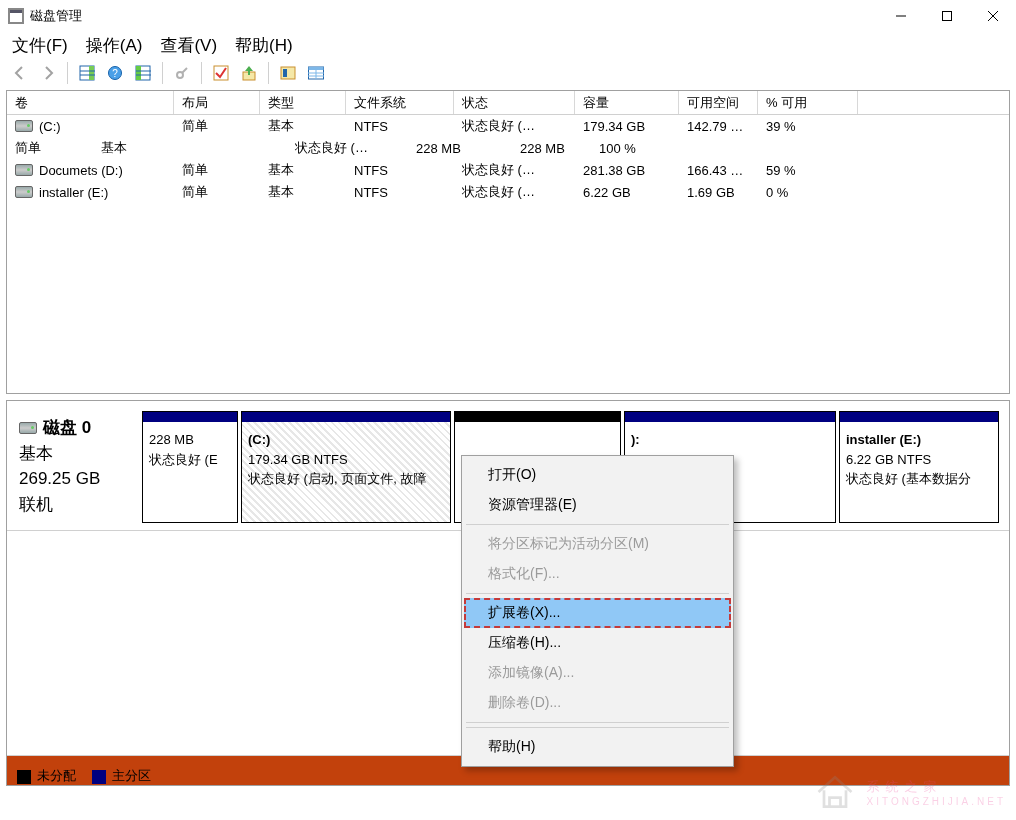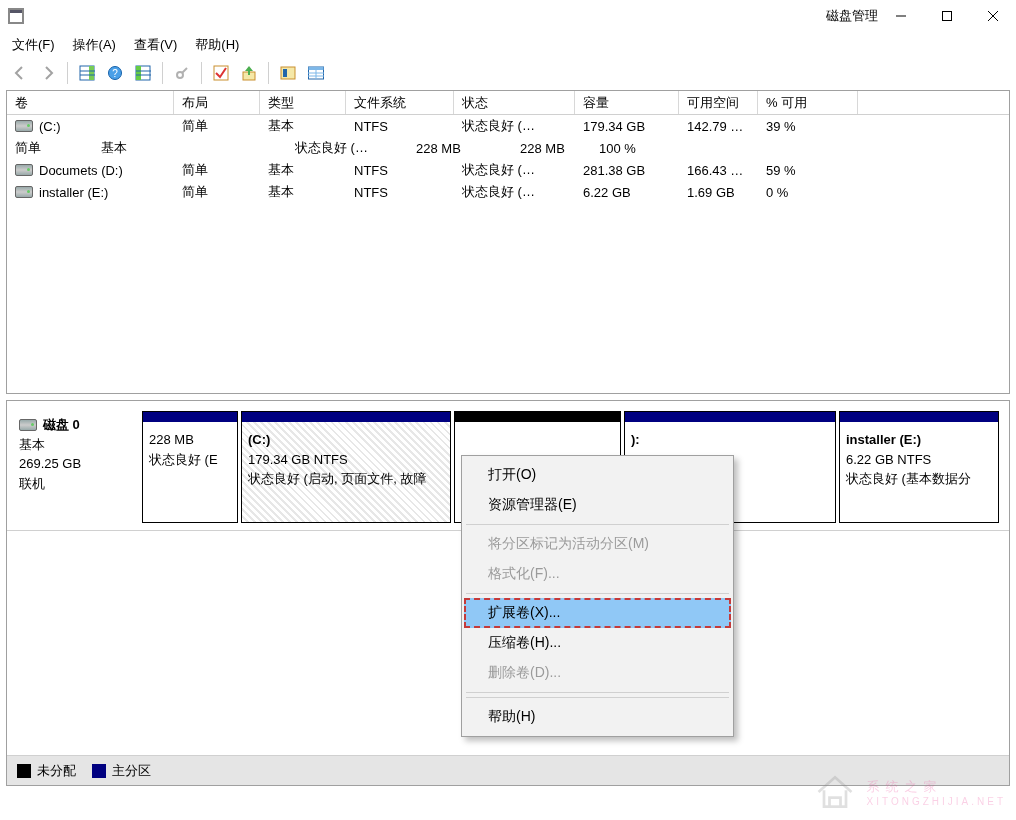--- a/index.html
+++ b/index.html
@@ -3,27 +3,27 @@
 <meta charset="utf-8">
 <style>
 * { box-sizing: border-box; margin: 0; padding: 0; }
 body { font-family: "Microsoft YaHei", "Segoe UI", Tahoma, sans-serif; font-size: 13px; background: #fff; width: 1016px; height: 820px; overflow: hidden; position: relative; }
 
 
 .titlebar { height: 32px; display: flex; align-items: center; padding: 0 0 0 8px; }
 .titlebar .app-icon { width: 16px; height: 16px; margin-right: 6px; display: inline-block; background: #888; position: relative; }
 .titlebar .app-icon::before { content:""; position:absolute; inset:2px; background:#fff; }
 .titlebar .app-icon::after { content:""; position:absolute; left:2px; right:2px; top:2px; height:3px; background:#556; }
-.titlebar .title { flex: 1; font-size: 13px; text-align: right; }
+.titlebar .title { flex: 1; font-size: 13px; }
 .titlebar .win-controls { display:flex; }
 .titlebar .win-btn { width: 46px; height: 30px; display:flex; align-items:center; justify-content:center; color:#222; }
 .titlebar .win-btn svg { width:10px; height:10px; }
 
 
-.menubar { height: 26px; display: flex; align-items: center; padding: 0 12px; gap: 18px; font-size: 13px; }
+.menubar { height: 26px; display: flex; align-items: center; padding: 0 12px; gap: 18px; font-size: 17px; }
 .menubar .menu-item { cursor: default; }
 
 
 .toolbar { height: 32px; display: flex; align-items: center; padding: 0 8px 2px; gap: 4px; }
 .toolbar .sep { width: 1px; height: 22px; background: #d0d0d0; margin: 0 3px; }
 .toolbar .tb-btn { width: 24px; height: 24px; display:flex; align-items:center; justify-content:center; border: 1px solid transparent; }
 .toolbar .tb-btn.disabled { opacity: .45; }
 .toolbar svg { width:16px; height:16px; }
 
 
@@ -44,35 +44,35 @@
 .td.col-vol { display:flex; align-items:center; gap:6px; }
 .drive-ic { width:18px; height:12px; background:linear-gradient(#9aa,#ccc,#9aa); border:1px solid #666; border-radius:2px; position:relative; flex-shrink:0; }
 .drive-ic::after{content:"";position:absolute;right:2px;top:3px;width:3px;height:3px;background:#6c6;border-radius:50%;}
 
 
 .splitter { height: 6px; }
 
 
 .disk-panel { border: 1px solid #a0a0a0; margin: 0 6px; background:#fff; height: 386px; overflow:hidden; position:relative; }
 .disk-row { display:flex; align-items:stretch; padding: 10px 10px 0; height: 130px; border-bottom: 1px solid #d0d0d0; }
-.disk-info { width: 130px; padding: 4px 6px 0 2px; font-size: 13px; line-height: 1.5; }
+.disk-info { width: 130px; padding: 4px 6px 0 2px; font-size: 17px; line-height: 1.5; }
 .disk-info .name { font-weight: bold; display:flex; align-items:center; gap:6px; }
 .partitions { flex:1; display:flex; gap:3px; height: 112px; }
 .part { border: 1px solid #000; display:flex; flex-direction:column; overflow:hidden; }
 .part .phead { height: 10px; }
 .part .phead.navy { background:#000080; }
 .part .phead.black { background:#000; }
 .part.sel { border: 1px solid #000; box-shadow: inset 0 0 0 1px #000; }
 .part .pbody { padding: 8px 6px; font-size: 13px; line-height: 1.5; flex:1; background:#fff; overflow:hidden; white-space:nowrap; }
 .part .pbody .pn { font-weight: bold; }
 
 .part.hatch .pbody { background: repeating-linear-gradient(45deg, #fff, #fff 3px, #e7e7e7 3px, #e7e7e7 5px); }
 
 
-.legend { position:absolute; left:0; right:0; bottom:0; height:30px; border-top:1px solid #d0d0d0; display:flex; align-items:center; gap:16px; padding:0 10px; background:#e5e5e5; font-size:13px; }
+.legend { position:absolute; left:0; right:0; bottom:0; height:30px; border-top:1px solid #d0d0d0; display:flex; align-items:flex-end; gap:16px; padding:0 10px; background:#c2410c; font-size:13px; }
 .legend .sw { width:14px; height:14px; display:inline-block; margin-right:6px; vertical-align:middle; }
 .legend .sw.black{background:#000;} .legend .sw.navy{background:#000080;}
 
 
 .ctx { position:absolute; left:461px; top:455px; width:273px; background:#f2f2f2; border:1px solid #a0a0a0; box-shadow: 4px 4px 6px rgba(0,0,0,.25); padding: 4px 2px; font-size:14px; z-index:10; }
 .ctx .mi { padding: 6px 24px; white-space:nowrap; }
 .ctx .mi.disabled { color:#9b9b9b; }
 .ctx .mi.hl { background:#90c8f6; position:relative; }
 .ctx .mi.hl::before { content:""; position:absolute; inset:0; border:2px dashed #c43a3a; pointer-events:none; }
 .ctx hr { border:none; border-top:1px solid #d0d0d0; margin:4px 2px; }
@@ -308,20 +308,21 @@
 
 <div class="ctx" data-interactable="false">
   <div class="mi" data-interactable="true">打开(O)</div>
   <div class="mi" data-interactable="true">资源管理器(E)</div>
   <hr data-interactable="false">
   <div class="mi disabled" data-interactable="false">将分区标记为活动分区(M)</div>
   <div class="mi disabled" data-interactable="false">格式化(F)...</div>
   <hr data-interactable="false">
   <div class="mi hl" data-interactable="true">扩展卷(X)...</div>
   <div class="mi" data-interactable="true">压缩卷(H)...</div>
+  <div class="mi disabled" data-interactable="false">添加镜像(A)...</div>
   <div class="mi disabled" data-interactable="false">删除卷(D)...</div>
   <hr data-interactable="false">
   <hr data-interactable="false">
   <div class="mi" data-interactable="true">帮助(H)</div>
 </div>
 
 <div class="watermark" data-interactable="false">
   <svg viewBox="0 0 48 48" data-interactable="false">
       <path d="M6 24 L24 8 L42 24 M12 22 V40 H36 V22" fill="none" stroke="#888" stroke-width="3"></path>
       <path d="M18 40 V30 H30 V40" fill="none" stroke="#888" stroke-width="3"></path>

